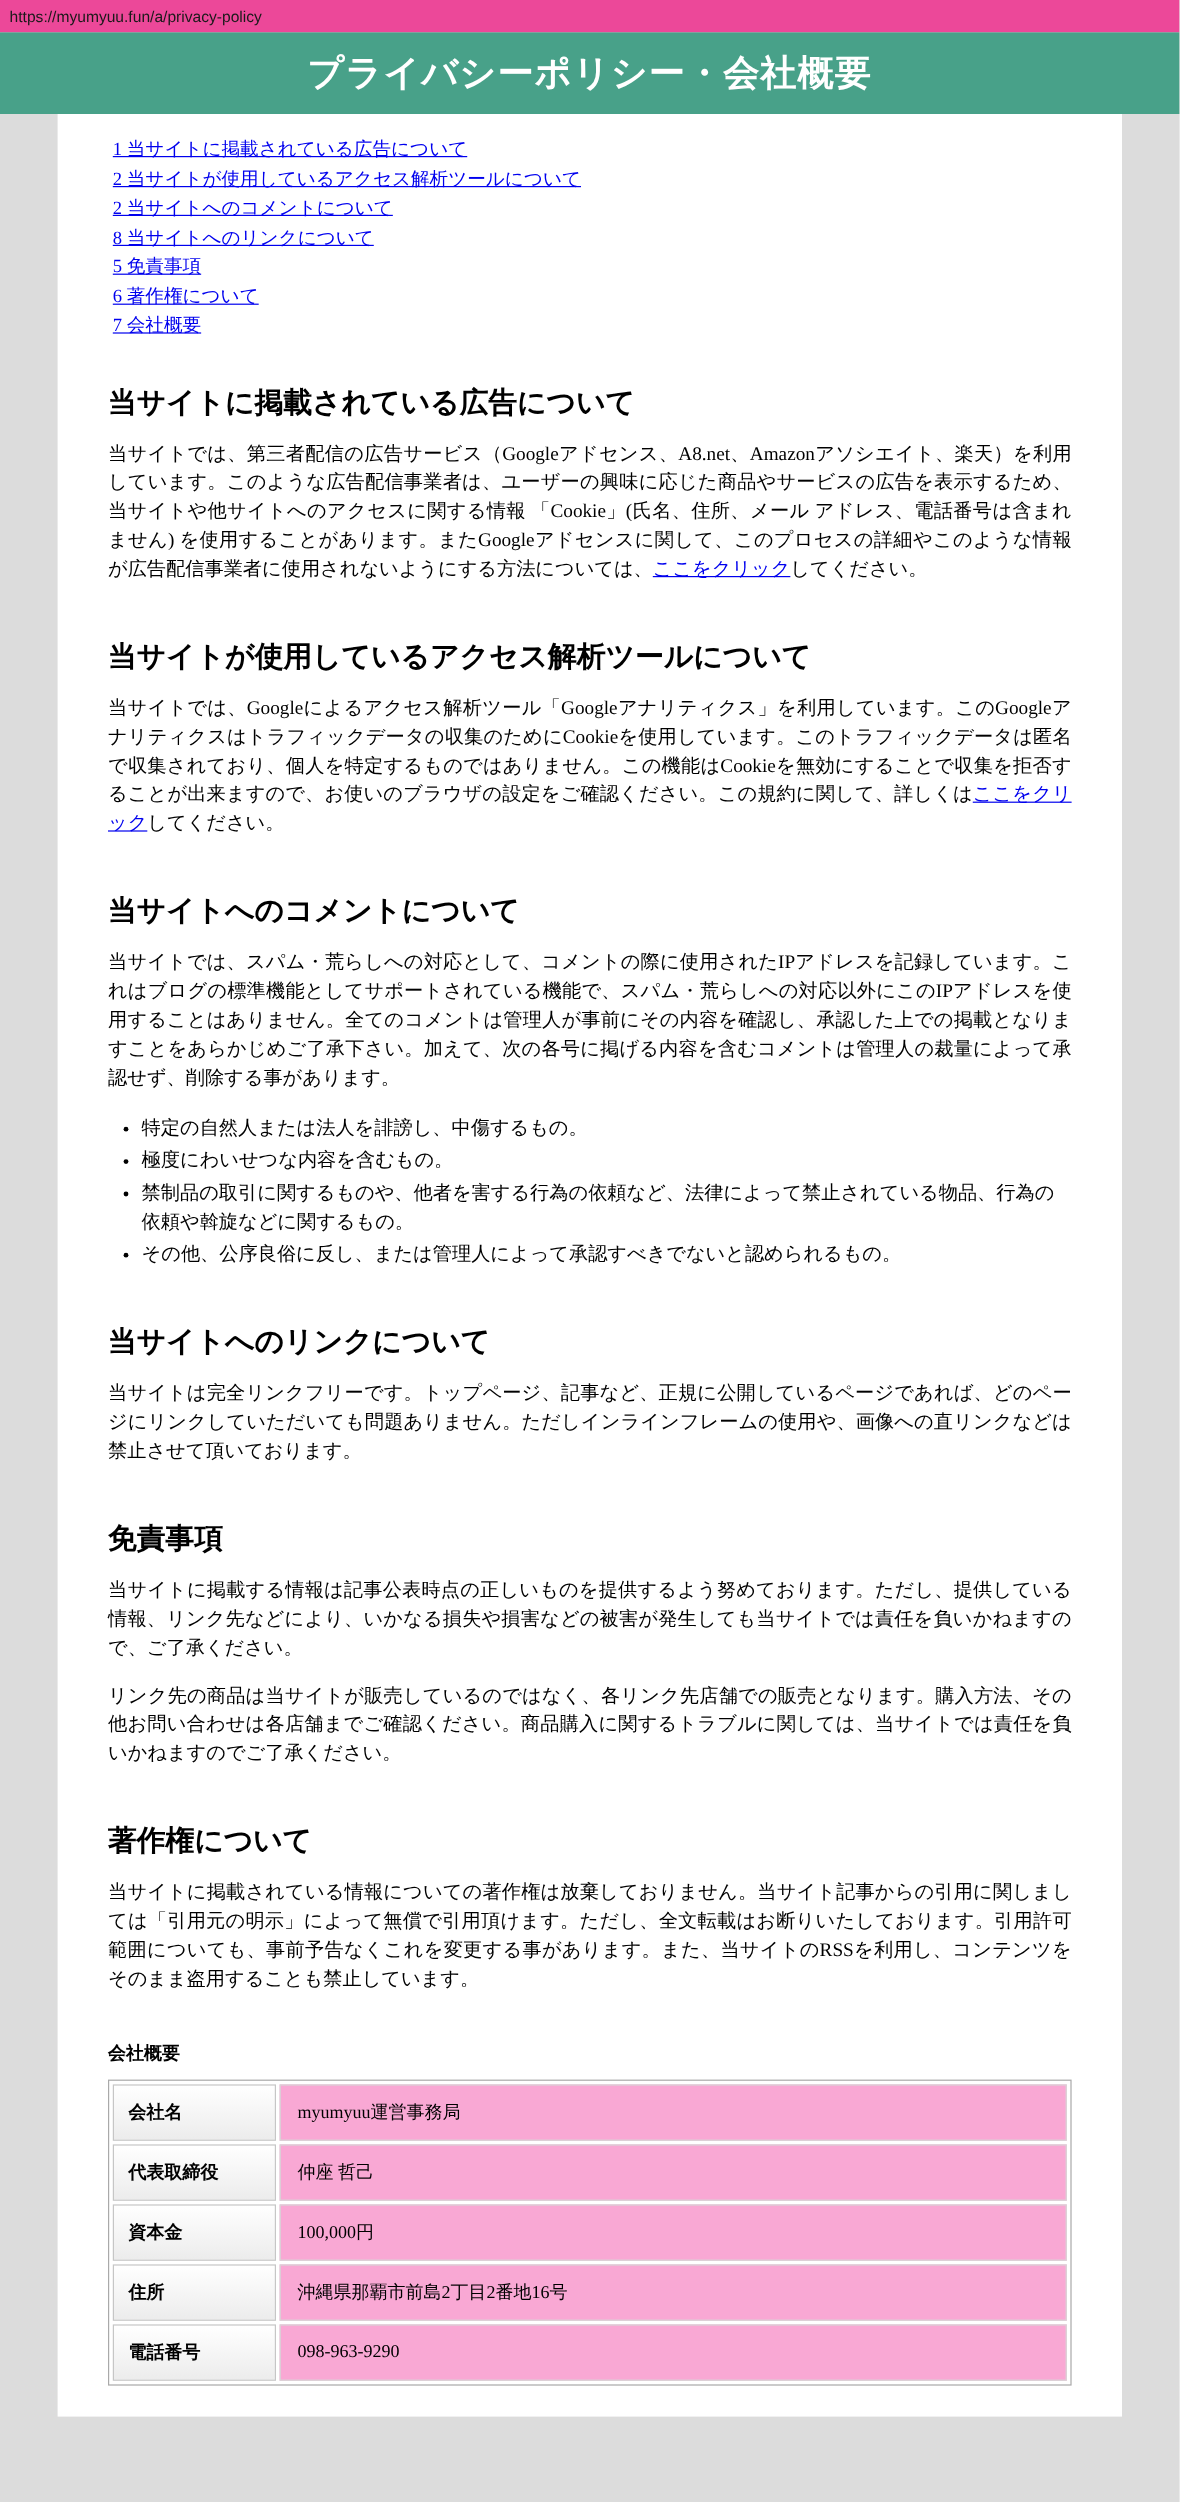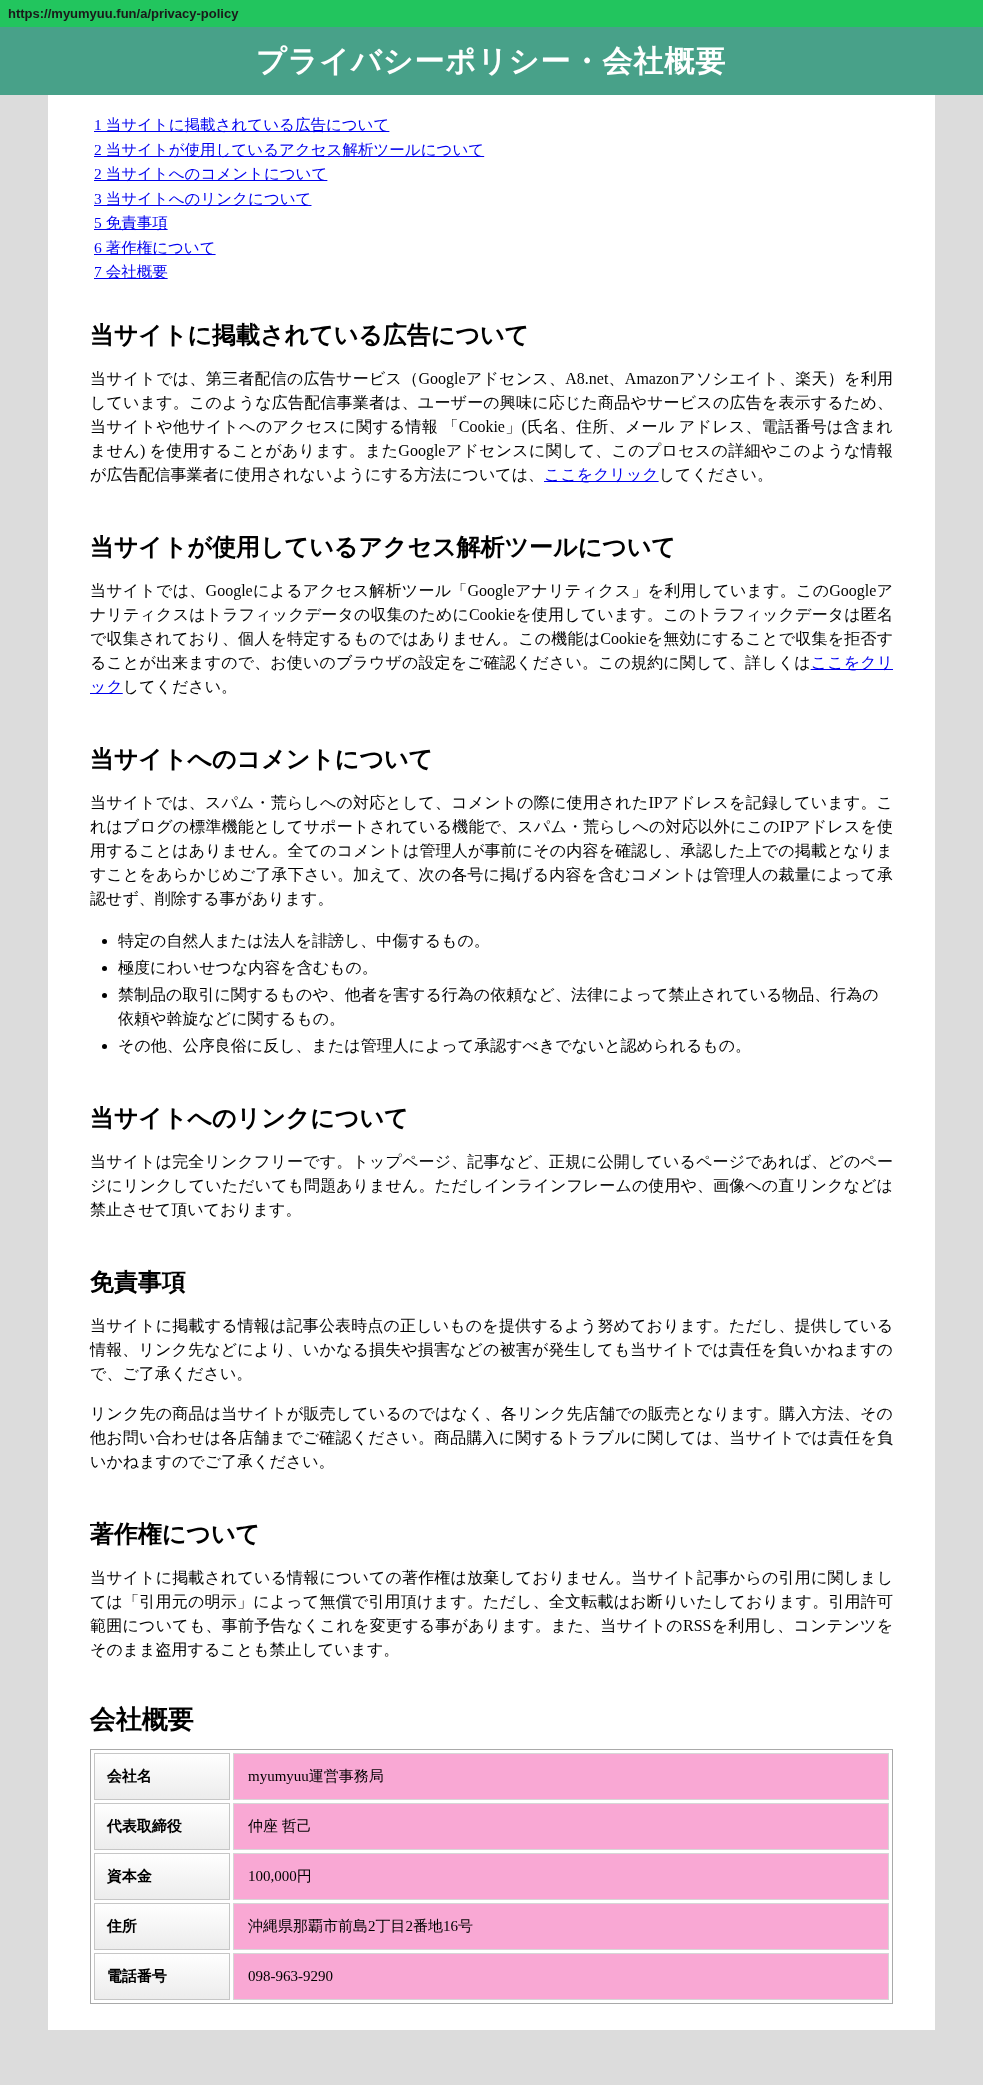--- a/index.html
+++ b/index.html
@@ -4,30 +4,29 @@
 <style>
   html, body { margin: 0; padding: 0; }
   body {
     background: #dcdcdc;
     font-family: "Liberation Serif", "DejaVu Serif", serif;
     color: #000;
     width: 983px;
   }
   
   .url-strip {
-    background: #22c55e;
+    background: #ec4899;
     height: 27px;
     display: flex;
     align-items: center;
     padding-left: 8px;
     box-sizing: border-box;
     font-family: "Liberation Sans", "DejaVu Sans", sans-serif;
     font-size: 13px;
     color: #1a1a1a;
-    font-weight: bold;
   }
   
   .masthead {
     background: #48a189;
     height: 68px;
     display: flex;
     align-items: center;
     justify-content: center;
   }
   .masthead h1 {
@@ -79,21 +78,21 @@
     margin: 3px 0;
   }
   p.pub-date {
     text-align: right;
     font-size: 16px;
     margin: 26px 0 8px 0;
   }
   
   h2.company-h {
     font-family: "Liberation Sans", "DejaVu Sans", sans-serif;
-    font-size: 26px;
+    font-size: 15px;
     font-weight: 700;
     margin: 40px 0 12px 0;
   }
   table.company {
     width: 100%;
     border: 1px solid #a9a9a9;
     border-collapse: separate;
     border-spacing: 3px;
     background: #ffffff;
   }
@@ -138,21 +137,21 @@
 
   <div class="toc-row">
     <a href="#" class="toc-link">2 当サイトが使用しているアクセス解析ツールについて</a>
   </div>
 
   <div class="toc-row">
     <a href="#" class="toc-link">2 当サイトへのコメントについて</a>
   </div>
 
   <div class="toc-row">
-    <a href="#" class="toc-link">3 当サイトへのリンクについて</a>
+    <a href="#" class="toc-link">8 当サイトへのリンクについて</a>
   </div>
 
   <div class="toc-row">
     <a href="#" class="toc-link">5 免責事項</a>
   </div>
 
   <div class="toc-row">
     <a href="#" class="toc-link">6 著作権について</a>
   </div>
 

